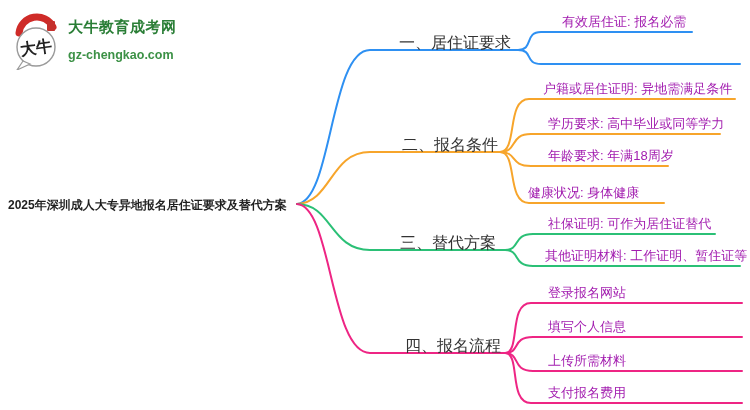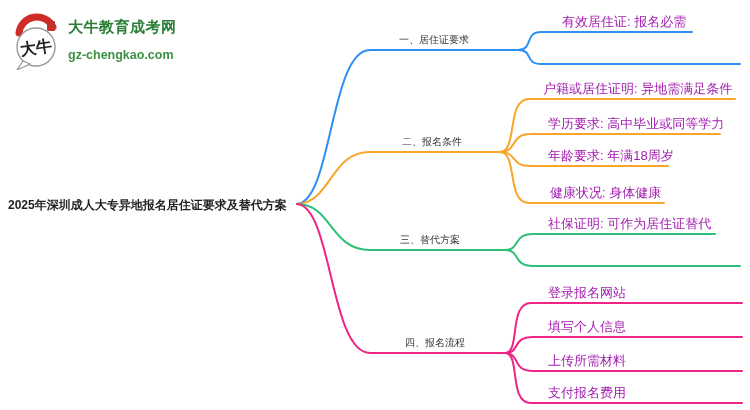--- a/index.html
+++ b/index.html
@@ -8,21 +8,21 @@
   .lines{position:absolute;left:0;top:0;}
   .lines path{fill:none;stroke-width:2;stroke-linecap:round;}
 
   .logo{position:absolute;left:12px;top:12px;display:flex;align-items:center;gap:6px;}
   .logo-txt{display:flex;flex-direction:column;line-height:1.1;gap:12px;}
   .logo-title{font-size:15px;font-weight:bold;color:#2a7e36;letter-spacing:.5px;}
   .logo-domain{font-size:12.5px;font-weight:bold;color:#3c9146;margin-top:2px;}
 
   .topic{position:absolute;left:8px;top:197px;font-size:12px;font-weight:600;color:#1f1f1f;white-space:nowrap;}
 
-  .blabel{position:absolute;font-size:10px;color:#333;white-space:nowrap;}
+  .blabel{position:absolute;font-size:16px;color:#333;white-space:nowrap;}
   .item{position:absolute;font-size:13px;color:#a21caf;white-space:nowrap;}
 </style>
 </head>
 <body>
 
 <div class="stage">
 
   <svg class="lines" width="750" height="410" viewBox="0 0 750 410">
 
     <path d="M297,204 C332,202 330,50 370,50 L518,50" stroke="#2e90f2"></path>
@@ -65,22 +65,23 @@
   <div class="blabel" style="left:399px;top:33px">一、居住证要求</div>
   <div class="blabel" style="left:402px;top:135px">二、报名条件</div>
   <div class="blabel" style="left:400px;top:233px">三、替代方案</div>
   <div class="blabel" style="left:405px;top:336px">四、报名流程</div>
 
   <div class="item" style="left:562px;top:13px">有效居住证: 报名必需</div>
 
   <div class="item" style="left:543px;top:80px">户籍或居住证明: 异地需满足条件</div>
   <div class="item" style="left:548px;top:115px">学历要求: 高中毕业或同等学力</div>
   <div class="item" style="left:548px;top:147px">年龄要求: 年满18周岁</div>
-  <div class="item" style="left:550px;top:184px">健康状况: 身体健康</div>
+  <div class="item" style="left:528px;top:184px">健康状况: 身体健康</div>
 
   <div class="item" style="left:548px;top:215px">社保证明: 可作为居住证替代</div>
+  <div class="item" style="left:545px;top:247px">其他证明材料: 工作证明、暂住证等</div>
 
   <div class="item" style="left:548px;top:284px">登录报名网站</div>
   <div class="item" style="left:548px;top:318px">填写个人信息</div>
   <div class="item" style="left:548px;top:352px">上传所需材料</div>
   <div class="item" style="left:548px;top:384px">支付报名费用</div>
 
 </div>
 
 </body></html>

